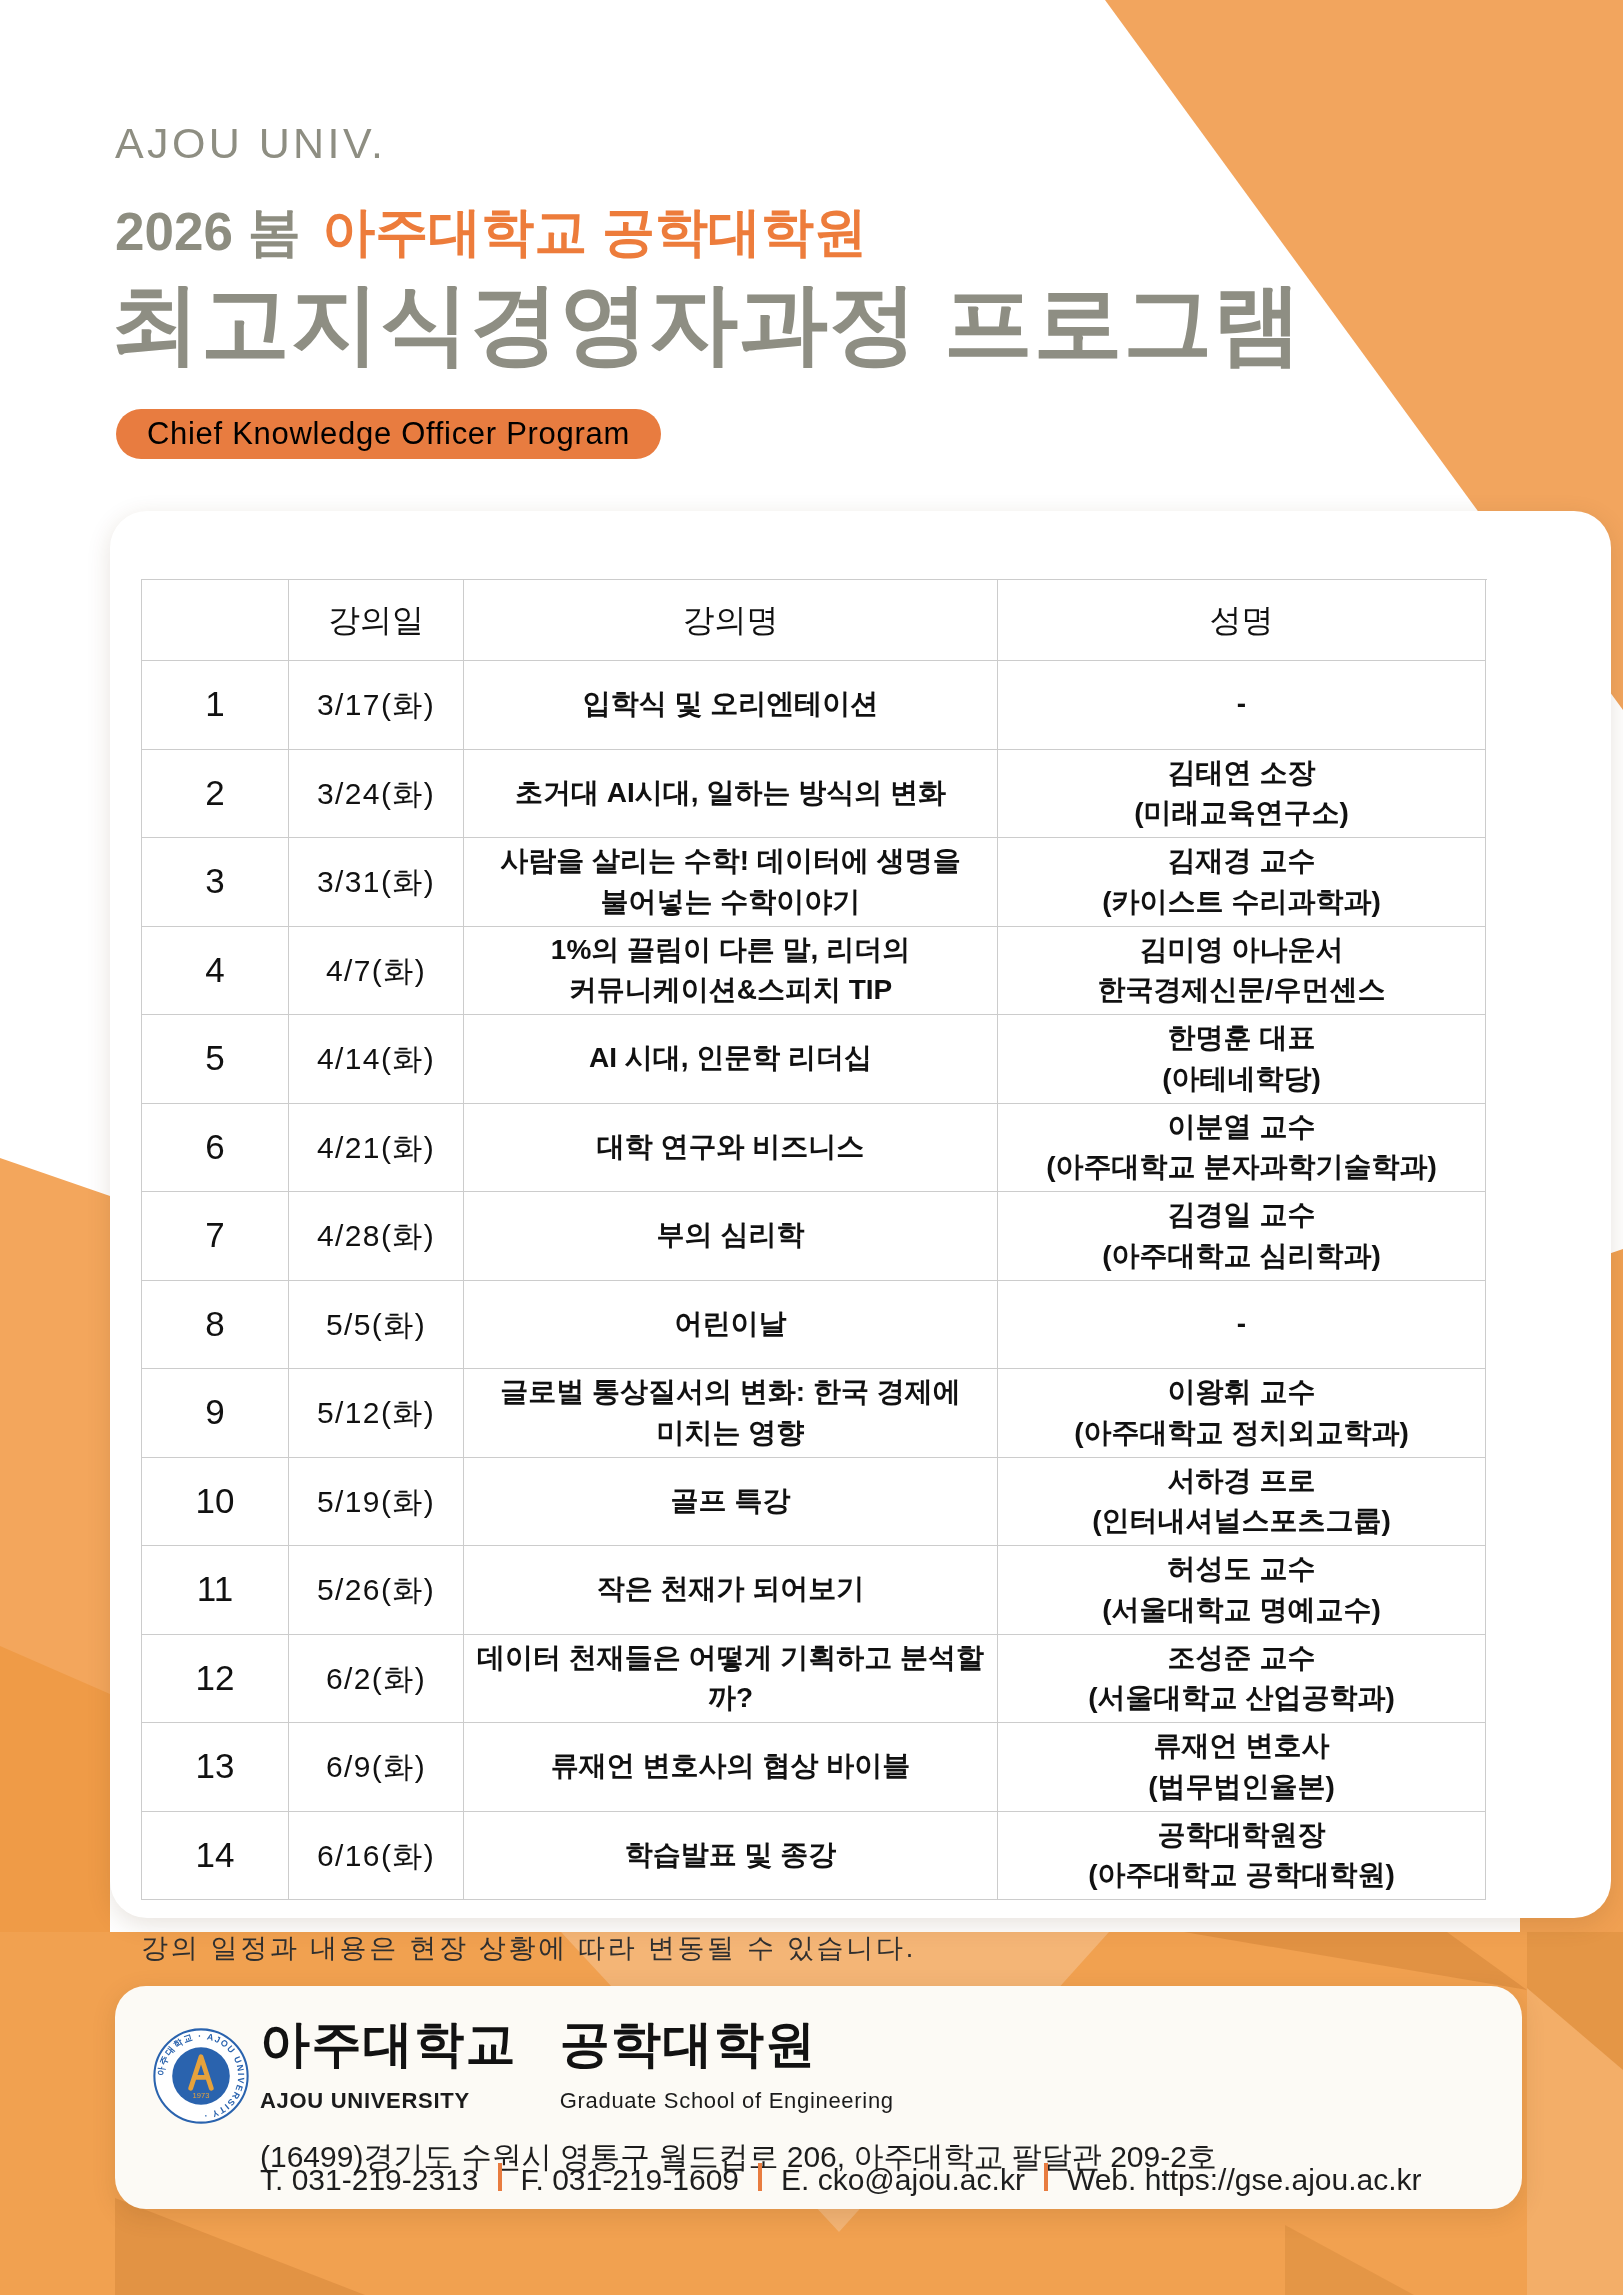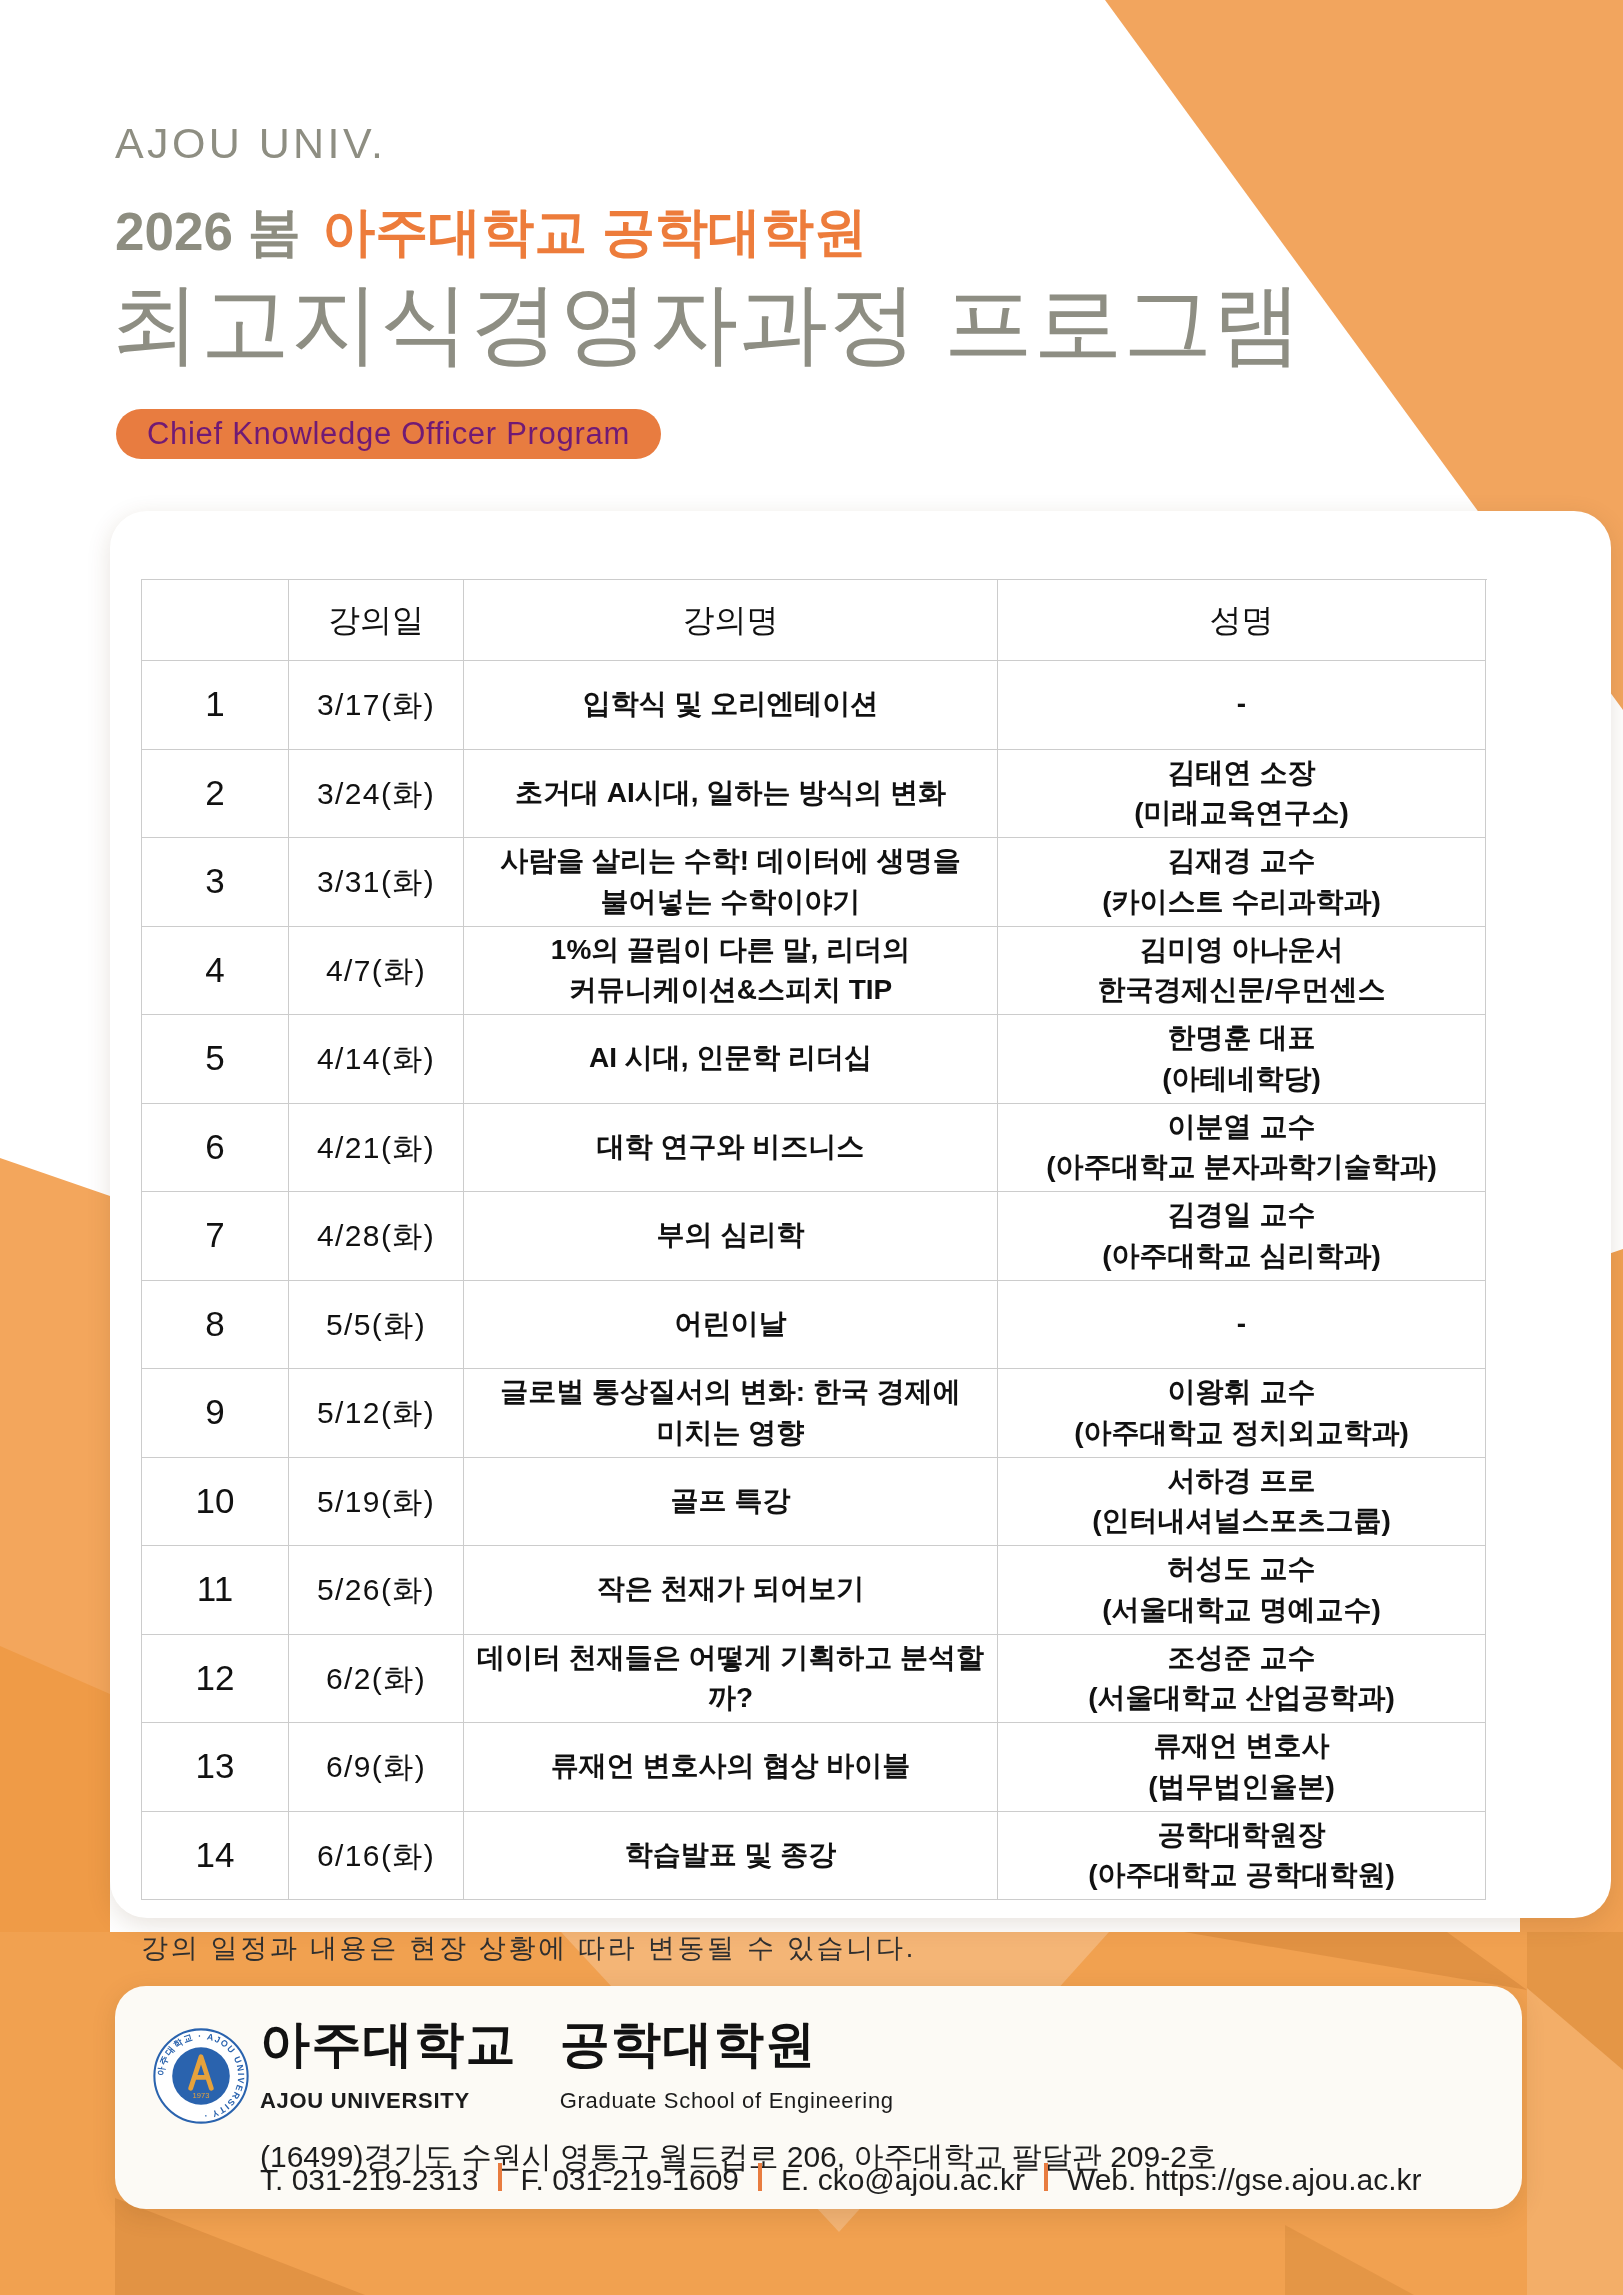--- a/index.html
+++ b/index.html
@@ -27,27 +27,27 @@
     font-size:43px;letter-spacing:3.4px;color:#8E8E82;font-weight:400;z-index:1;
   }
   .headline2{
     position:absolute;left:115px;top:197px;display:flex;gap:21.6px;
     font-size:53px;font-weight:700;z-index:1;white-space:nowrap;
   }
   .headline2 .gray{color:#8D8D80;}
   .headline2 .orange{color:#ED7C3B;}
   .main-title{
     position:absolute;left:111px;top:264px;
-    font-size:89px;font-weight:400;color:#8E8E83;letter-spacing:0.7px;z-index:1;white-space:nowrap;
+    font-size:89px;font-weight:700;color:#8E8E83;letter-spacing:0.7px;z-index:1;white-space:nowrap;
   }
   .badge{
     position:absolute;left:116px;top:409px;height:50px;z-index:1;
     background:#E87C40;border-radius:27px;padding:0 31px;
     display:inline-flex;align-items:center;
-    color:#701a75;font-size:31px;font-weight:400;letter-spacing:0.7px;white-space:nowrap;
+    color:#000000;font-size:31px;font-weight:400;letter-spacing:0.7px;white-space:nowrap;
   }
 
   .card{
     position:absolute;background:#fff;border-radius:37px;
     box-shadow:0 6.8px 24px rgba(90,60,20,.14);z-index:2;
   }
   #main-card{left:110px;top:511px;width:1501px;height:1407px;}
   #footer-card{left:115px;top:1986px;width:1407px;height:223px;background:#FCFAF5;border-radius:31px;}
 
   .table{

